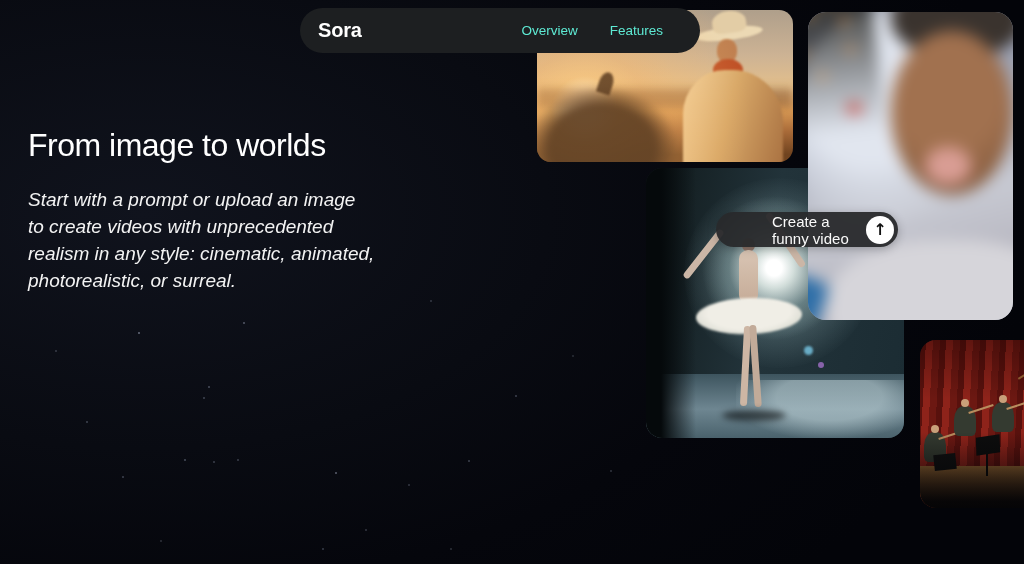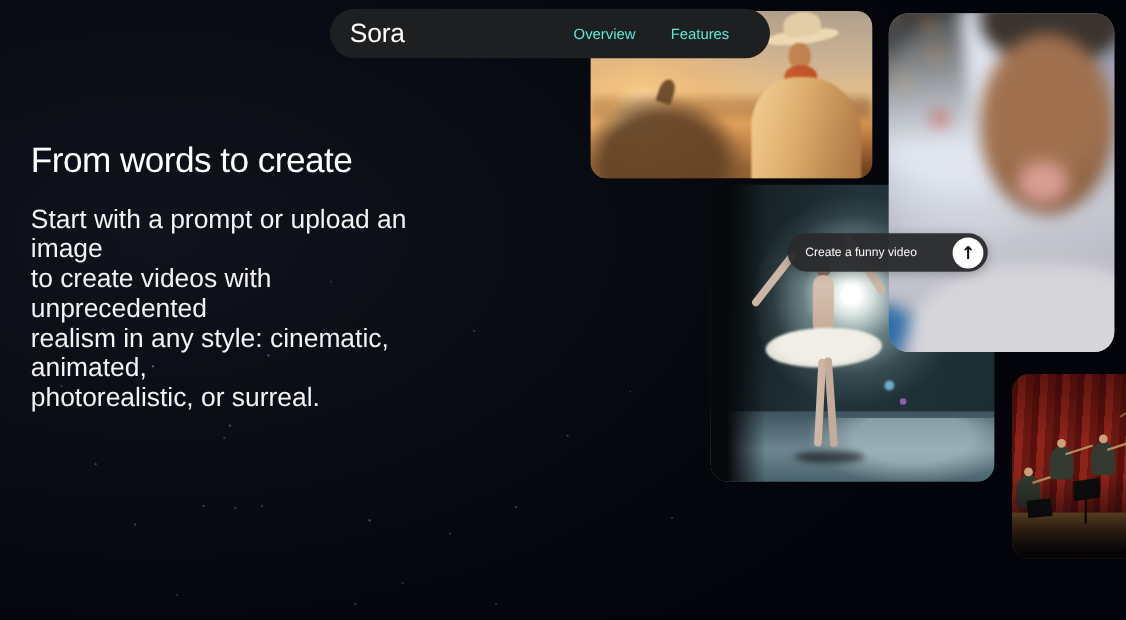--- a/index.html
+++ b/index.html
@@ -24,26 +24,26 @@
       365px 529px 0 0 rgba(190,200,225,.25), 322px 548px 0 0 rgba(190,200,225,.28),
       450px 548px 0 0 rgba(190,200,225,.22), 55px 350px 0 0 rgba(190,200,225,.25),
       300px 255px 0 0 rgba(190,200,225,.20), 430px 300px 0 0 rgba(190,200,225,.24),
       515px 395px 0 0 rgba(190,200,225,.30), 610px 470px 0 0 rgba(190,200,225,.24),
       572px 355px 0 0 rgba(190,200,225,.20), 160px 540px 0 0 rgba(190,200,225,.22);
   }
 
   
   .hero{position:absolute;left:28px;top:126px;width:380px;}
   .hero h1{margin:0;font-size:32px;line-height:1.2;font-weight:500;letter-spacing:-0.5px;color:#ffffff;}
-  .hero p{margin:22px 0 12px 0;font-size:24px;line-height:27px;color:#f3f3f3;white-space:pre-line;}
+  .hero p{margin:22px 0 12px 0;font-size:19px;line-height:27px;color:#f3f3f3;white-space:pre-line;font-style:italic;}
 
   
   .nav{position:absolute;left:300px;top:8px;width:400px;height:45px;border-radius:23px;
     background:#1d1f21;display:flex;align-items:center;padding:0 5px 0 18px;box-sizing:border-box;z-index:10;}
-  .nav .logo{font-size:24px;font-weight:400;letter-spacing:-0.2px;margin-right:auto;cursor:pointer;}
+  .nav .logo{font-size:20px;font-weight:700;letter-spacing:-0.2px;margin-right:auto;cursor:pointer;}
   .nav .navlink{font-size:13.5px;color:#5eead4;margin-right:32px;cursor:pointer;}
   .nav .login{height:35px;border-radius:18px;background:#3b3d3f;border:none;color:#f2f2f2;
     font-size:13.5px;padding:0 17px;font-family:inherit;cursor:pointer;}
 
   
   .card{position:absolute;overflow:hidden;}
 
   
   .card-cowboy{left:537px;top:10px;width:256px;height:152px;border-radius:14px;z-index:1;
     background:linear-gradient(180deg,#af9f8b 0%,#cdb394 30%,#e5c08b 52%,#d99a55 66%,#a86a38 80%,#70431f 95%);}
@@ -125,21 +125,21 @@
   .stand1leg{left:66px;top:114px;width:2px;height:22px;background:#0d0d0d;}
   .stand2{left:14px;top:114px;width:22px;height:16px;transform:rotate(-6deg);background:#111;}
   .baton{left:96px;top:30px;width:30px;height:2px;background:#8a5a30;transform:rotate(-32deg);}
   .orch-fade{left:0;top:0;width:100%;height:100%;
     background:linear-gradient(180deg,rgba(2,3,6,0) 55%,rgba(2,3,6,.92) 96%);}
 
   
   .pill{position:absolute;left:716px;top:212px;width:182px;height:35px;border-radius:18px;z-index:11;
     background:rgba(40,41,43,.95);display:flex;align-items:center;box-sizing:border-box;
     padding:0 4px 0 16px;cursor:pointer;box-shadow:0 2px 10px rgba(0,0,0,.25);}
-  .pill-label{font-size:11px;color:#fafafa;flex:1;}
+  .pill-label{font-size:15px;color:#fafafa;flex:1;margin-left:40px;}
   .pill-btn{width:28px;height:28px;border-radius:50%;background:#ffffff;border:none;cursor:pointer;
     display:flex;align-items:center;justify-content:center;padding:0;}
   .pill-btn span{color:#111;font-size:16px;font-weight:700;line-height:1;font-family:"DejaVu Sans",sans-serif;}
 </style>
 </head>
 <body>
 
 <div class="stars"></div>
 
 <div class="card card-cowboy" aria-label="Cowboy on horseback at sunset">
@@ -215,21 +215,21 @@
   <div class="abs orch-fade"></div>
 </div>
 
 <nav class="nav">
   <span class="logo">Sora</span>
   <span class="navlink">Overview</span>
   <span class="navlink">Features</span>
 </nav>
 
 <div class="hero">
-  <h1>From words to create</h1>
+  <h1>From image to worlds</h1>
   <p>Start with a prompt or upload an image
 to create videos with unprecedented
 realism in any style: cinematic, animated,
 photorealistic, or surreal.</p>
 </div>
 
 <div class="pill">
   <span class="pill-label">Create a funny video</span>
   <button class="pill-btn">
     <span>↑</span>

